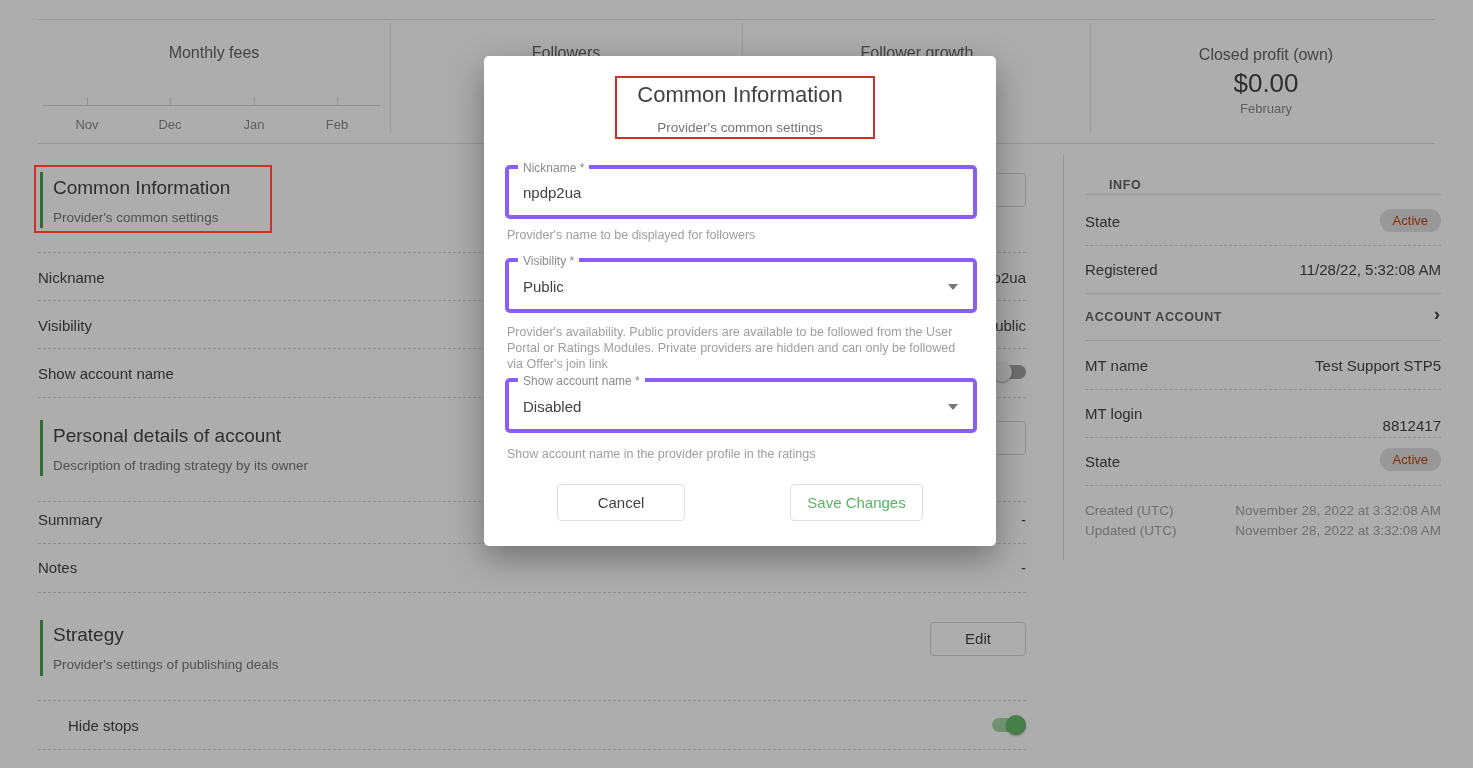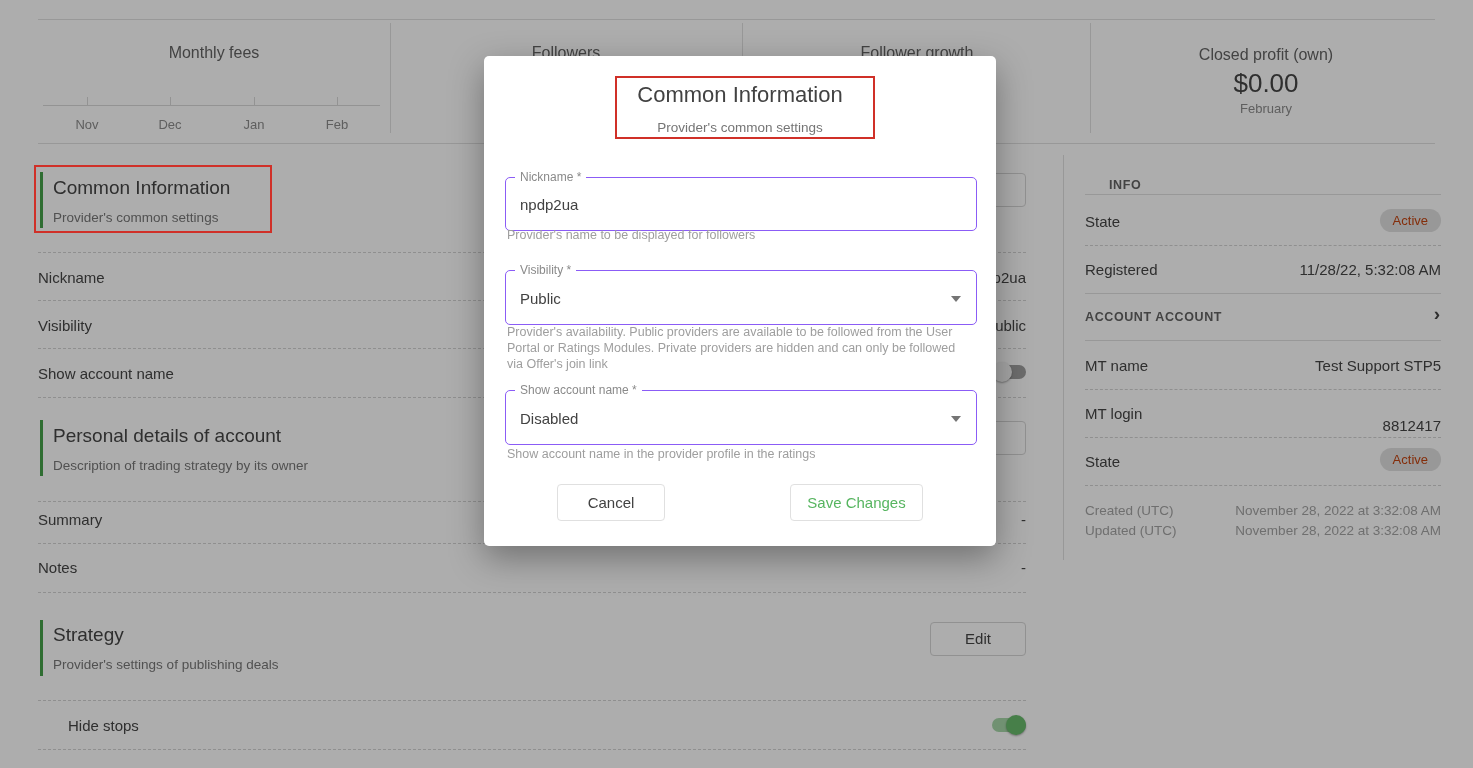--- a/index.html
+++ b/index.html
@@ -36,29 +36,29 @@
   .badge { position:absolute; right:32px; background:#e0e0e0; color:#c2410c; font-size:13px; border-radius:13px; padding:4px 13px; }
   .meta-label { position:absolute; left:1085px; font-size:13.5px; color:#a3a3a3; white-space:nowrap; }
   .meta-value { position:absolute; right:32px; font-size:13.5px; color:#a3a3a3; white-space:nowrap; text-align:right; }
   .chev { position:absolute; right:33px; font-size:19px; color:#424242; font-weight:bold; }
   
   .overlay { position:absolute; inset:0; background:rgba(10,10,10,0.335); z-index:10; }
   .modal { position:absolute; left:484px; top:56px; width:512px; height:490px; background:#fff; border-radius:5px;
            box-shadow:0 12px 34px rgba(0,0,0,.35); z-index:20; }
   .m-title { position:absolute; left:0; right:0; top:26px; text-align:center; font-size:22px; color:#424242; }
   .m-sub   { position:absolute; left:0; right:0; top:64px; text-align:center; font-size:13.5px; color:#757575; }
-  .field { position:absolute; left:21px; width:472px; border:1px solid #8b5cf6; border-radius:5px; background:#fff;margin-top:12px; }
+  .field { position:absolute; left:21px; width:472px; border:4px solid #8b5cf6; border-radius:5px; background:#fff; }
   .field .flabel { position:absolute; top:-8px; left:9px; background:#fff; padding:0 5px; font-size:12px; color:#8a8a8a; white-space:nowrap; }
   .field .fvalue { position:absolute; left:14px; top:50%; transform:translateY(-50%); font-size:15px; color:#424242; }
   .field .arrow { position:absolute; right:15px; top:50%; margin-top:-2px; width:0; height:0;
                   border-left:5px solid transparent; border-right:5px solid transparent; border-top:6px solid #757575; }
   .helper { position:absolute; left:23px; width:462px; font-size:12.5px; color:#9e9e9e; line-height:16px; }
   .m-btn { position:absolute; top:428px; height:37px; border:1px solid #e0e0e0; border-radius:4px; background:#fff;
            font-size:15px; text-align:center; line-height:35px; cursor:pointer; }
-  .m-btn.cancel { left:73px; width:108px; color:#424242; }
+  .m-btn.cancel { left:73px; width:128px; color:#424242; }
   .m-btn.save { left:306px; width:133px; color:#57b560; }
   
   .red-box { position:absolute; border:2px solid #d03028; z-index:40; }
 </style>
 </head>
 <body>
 
 <div>
   <div class="hline" style="left:38px; top:19px; width:1397px;"></div>
   <div class="hline" style="left:38px; top:143px; width:1397px;"></div>

